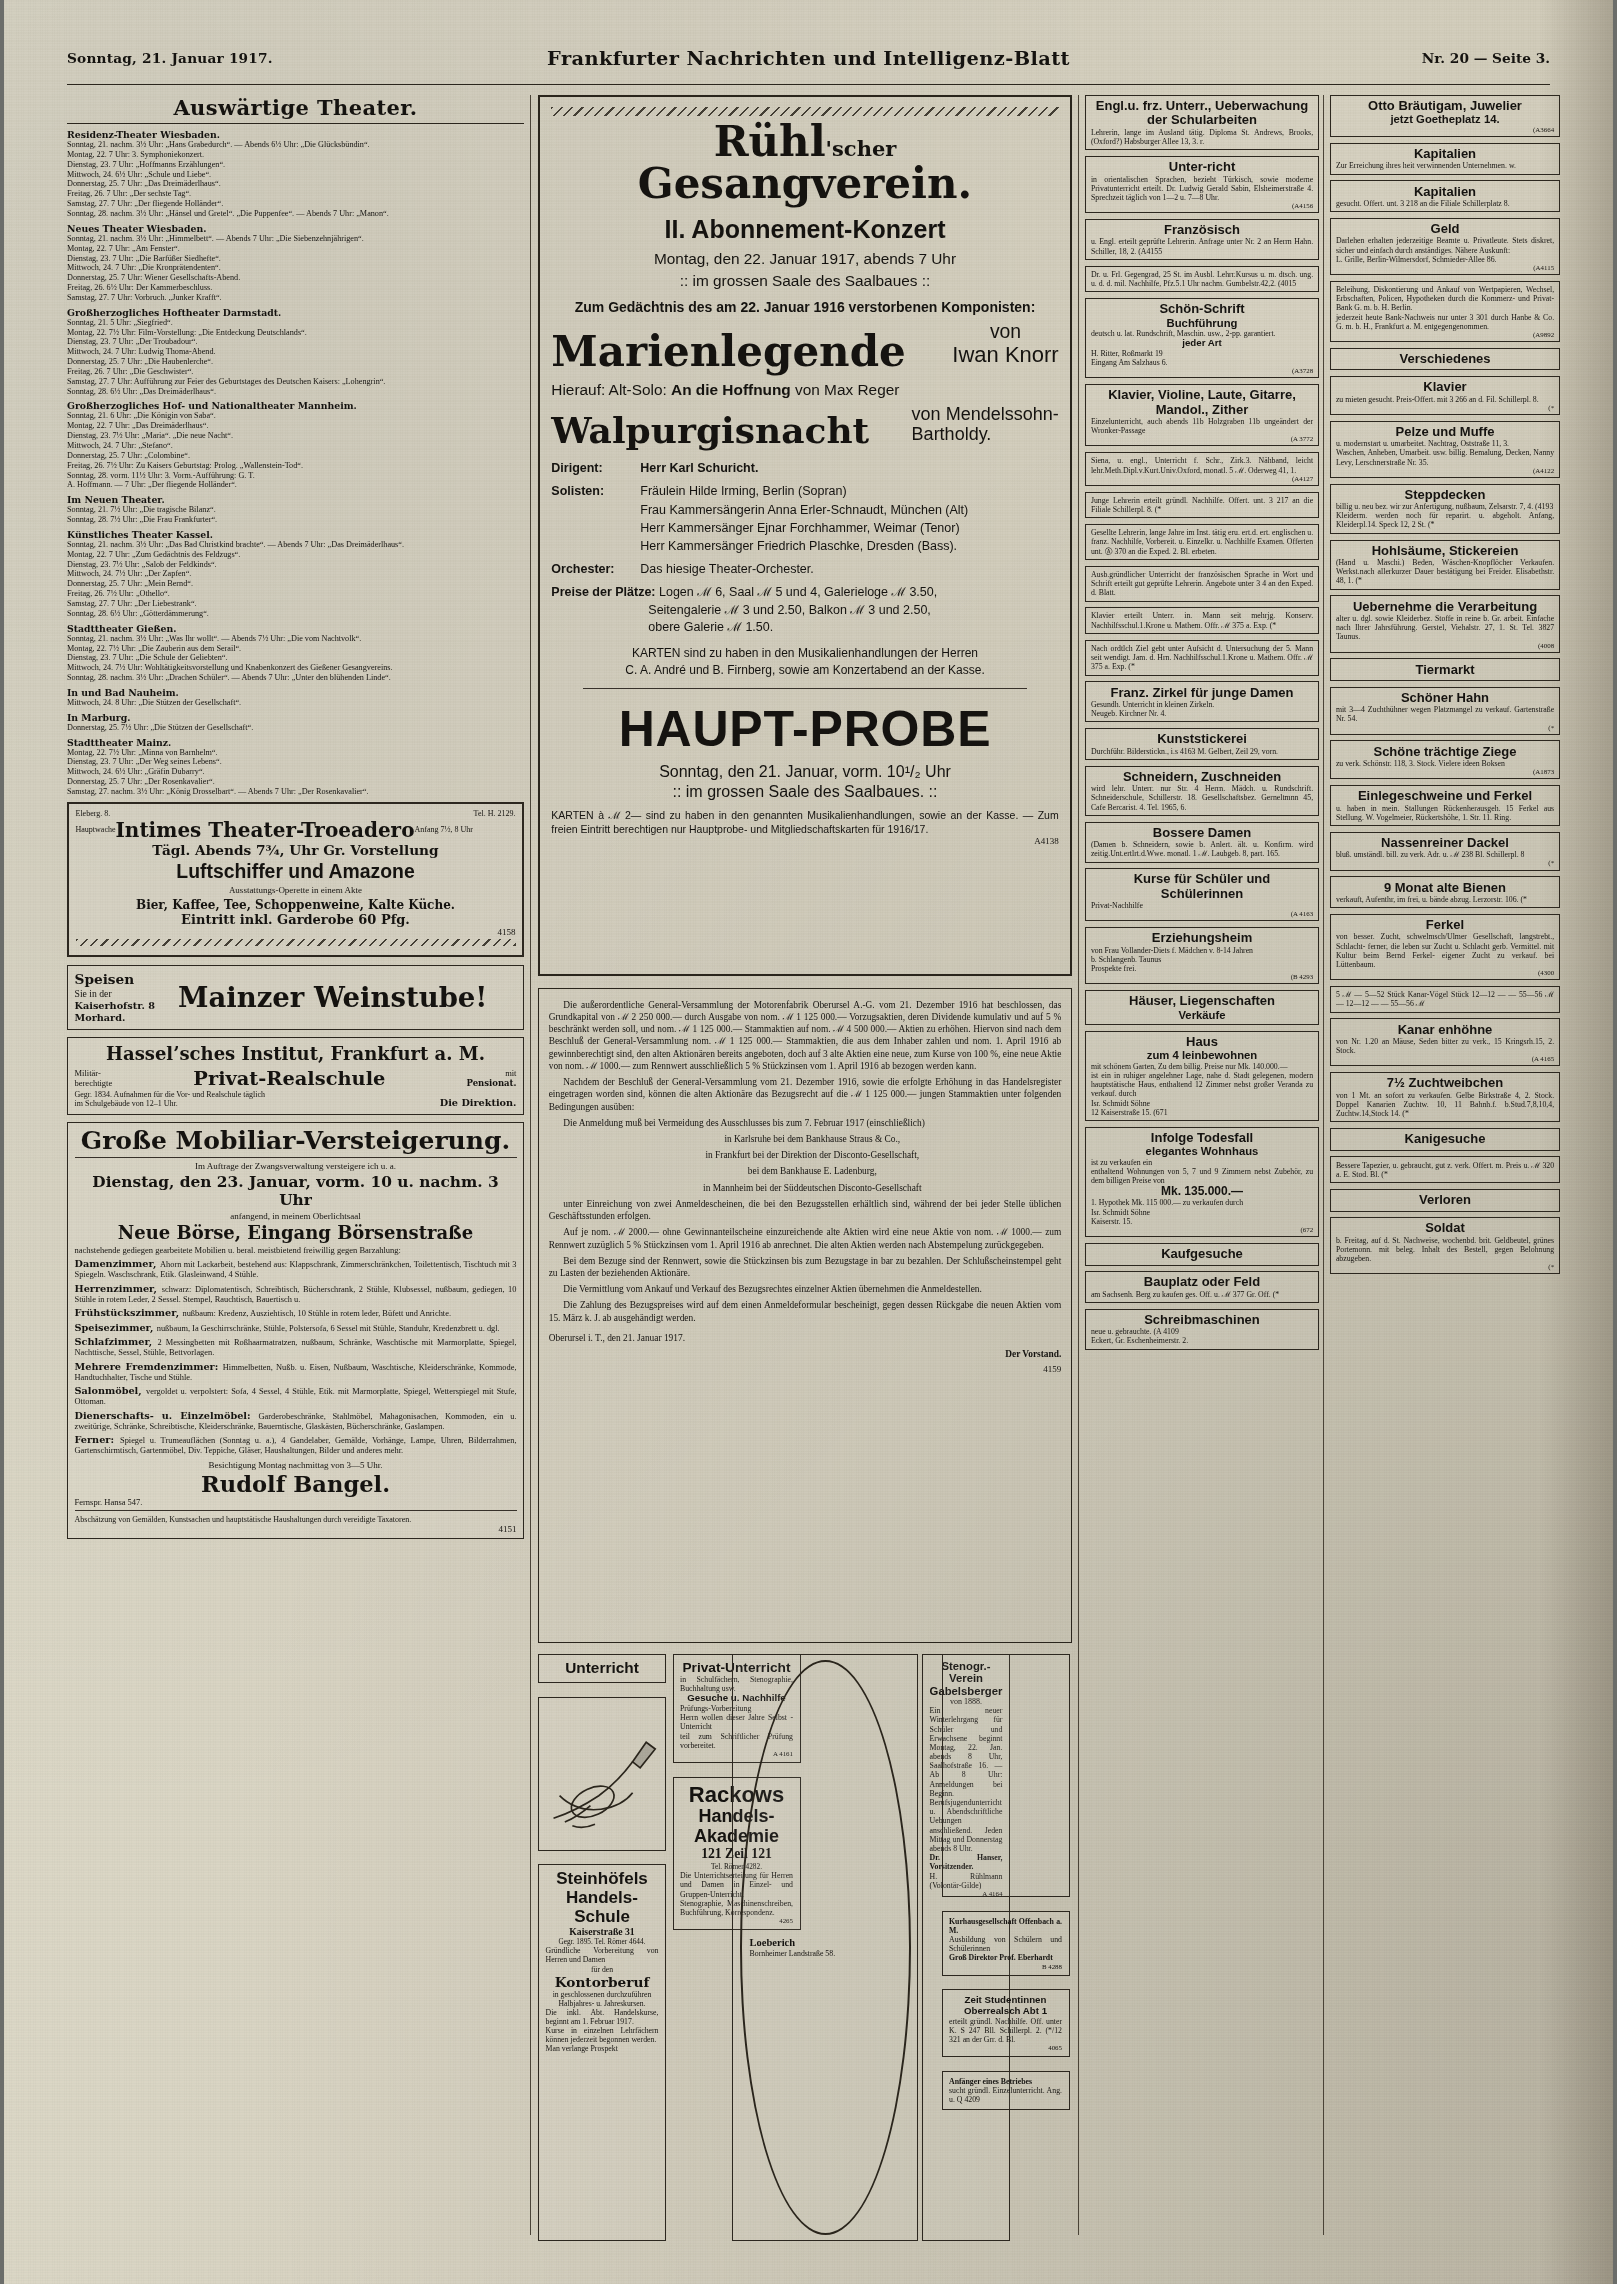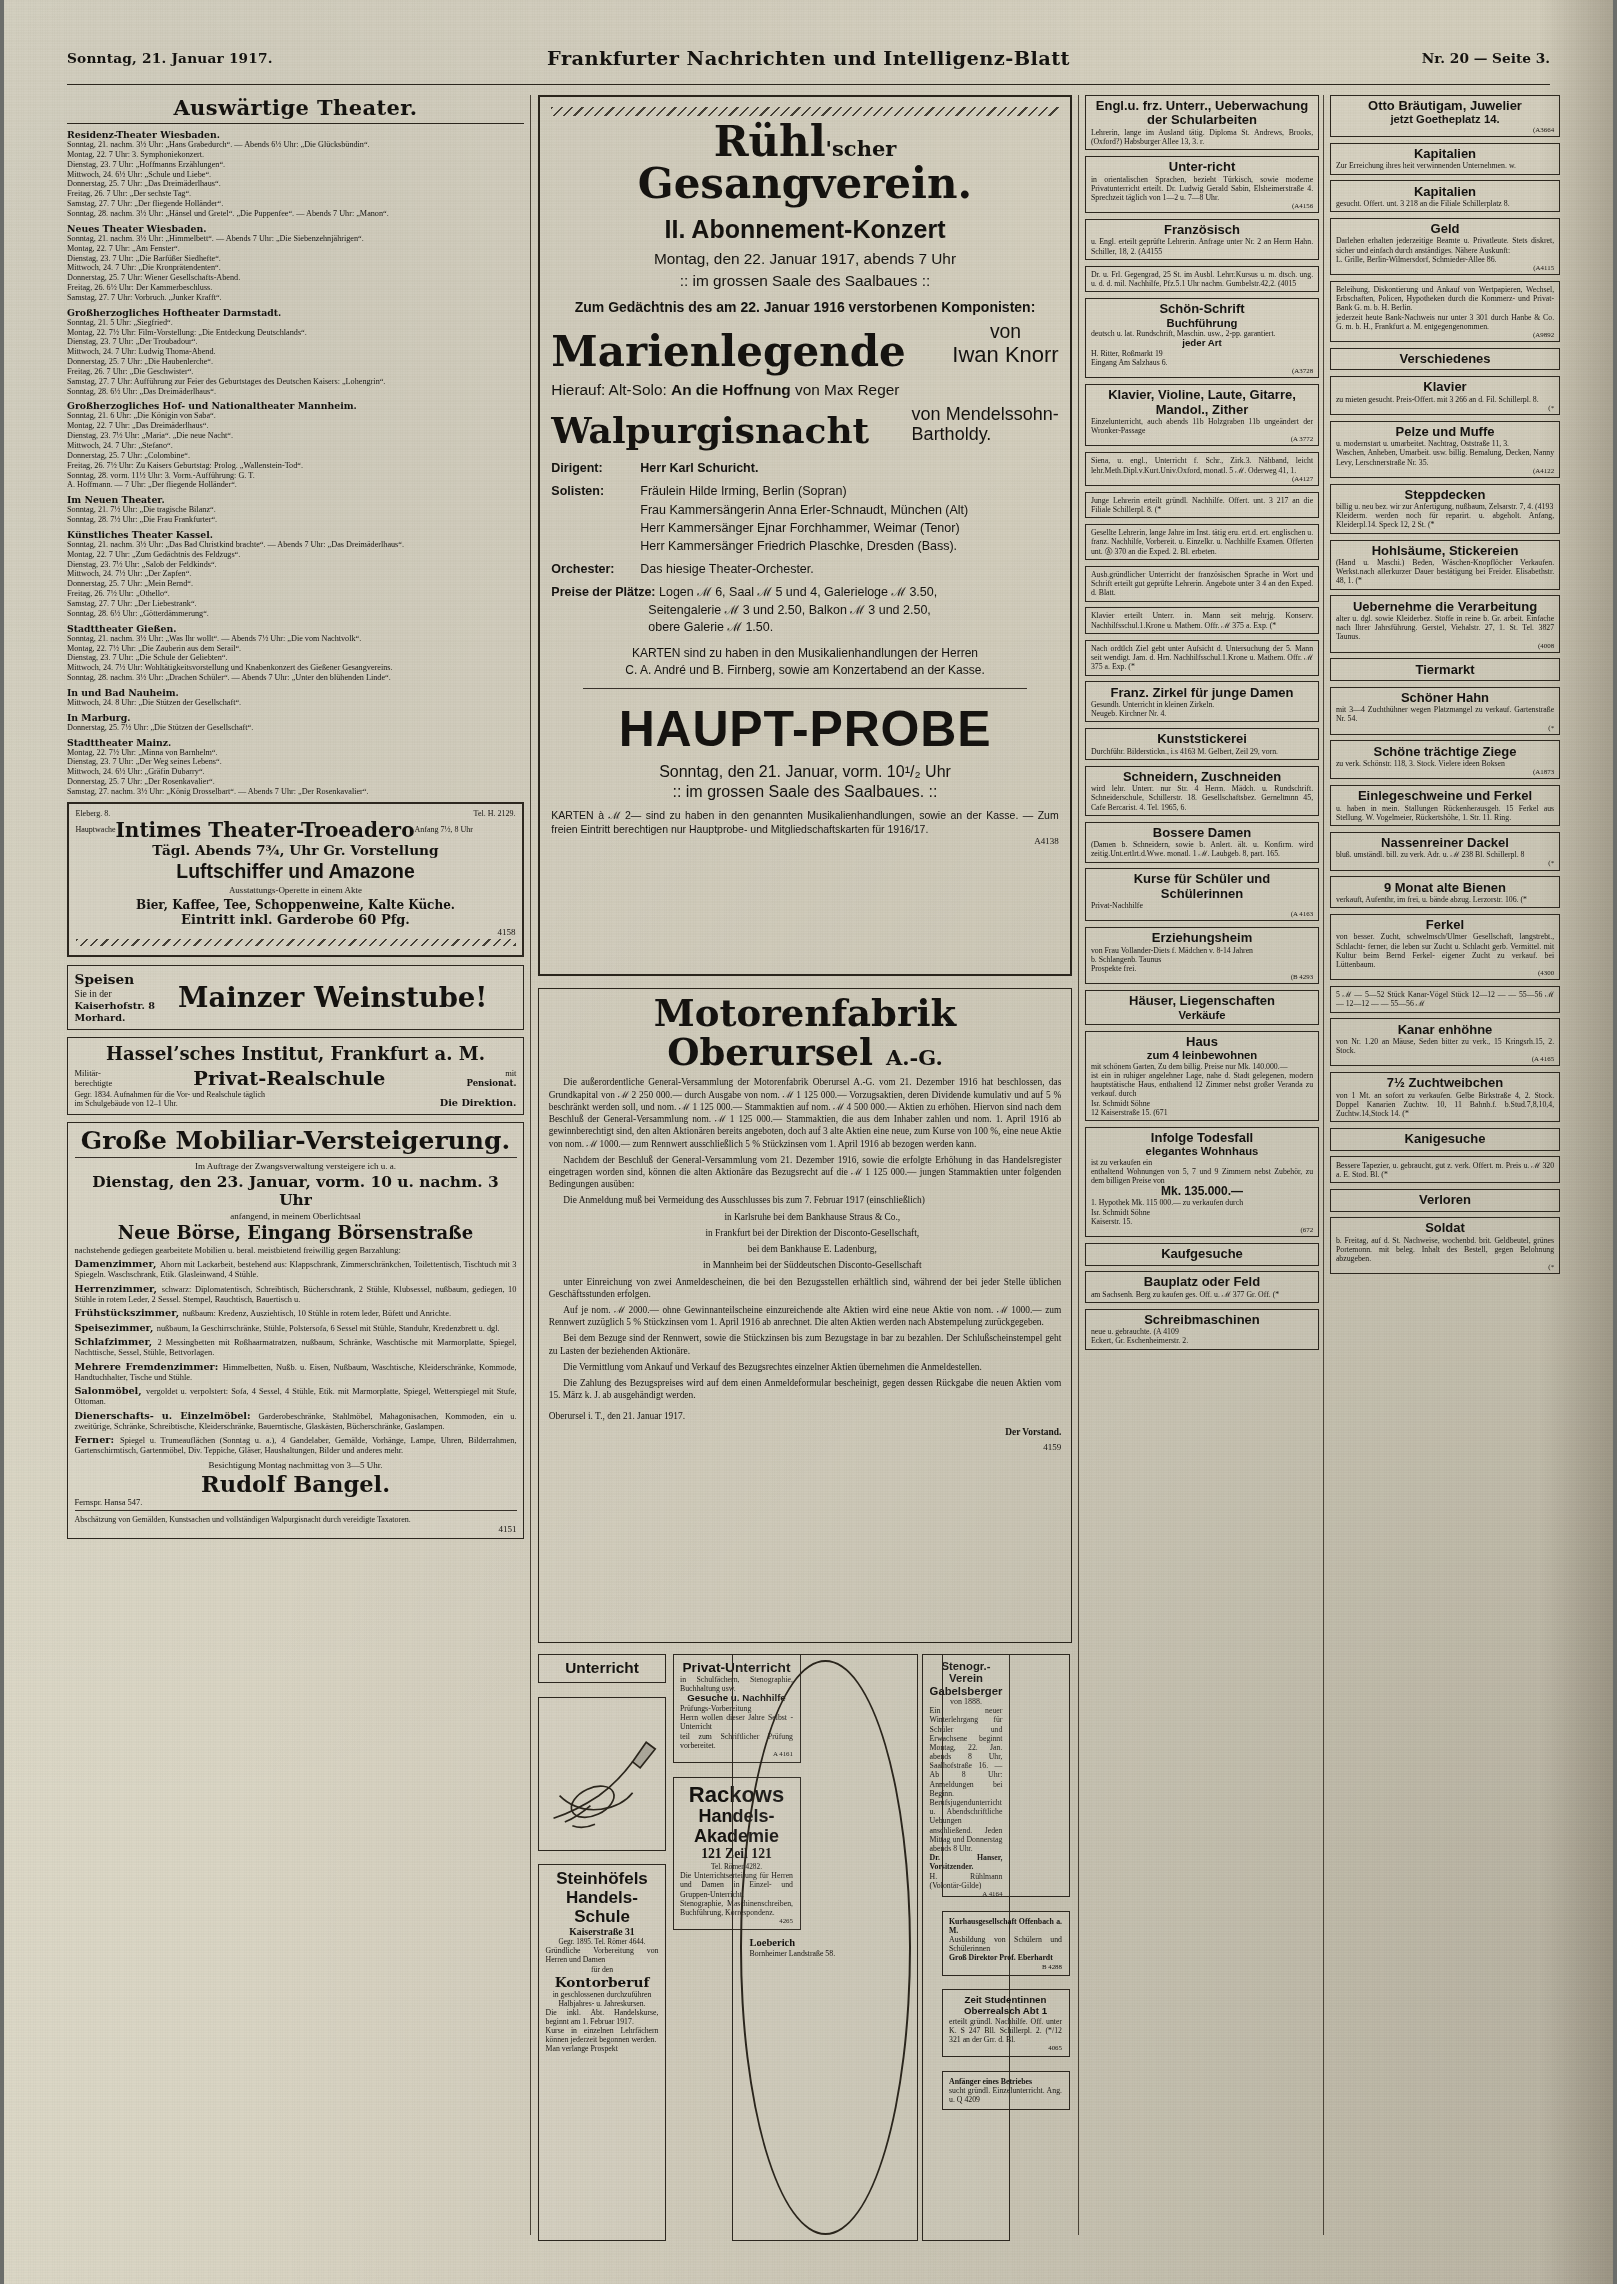--- a/index.html
+++ b/index.html
@@ -294,21 +294,21 @@
           <div style="font-size: 8.4px; line-height: 1.2; text-align: justify; margin-bottom: 2.4px;"><b style="font-family: &quot;DejaVu Serif&quot;, serif; font-size: 9.7px;">Schlafzimmer, </b>2 Messingbetten mit Roßhaarmatratzen, nußbaum, Schränke, Waschtische mit Marmorplatte, Spiegel, Nachttische, Sessel, Stühle, Bettvorlagen.</div>
           <div style="font-size: 8.4px; line-height: 1.2; text-align: justify; margin-bottom: 2.4px;"><b style="font-family: &quot;DejaVu Serif&quot;, serif; font-size: 9.7px;">Mehrere Fremdenzimmer: </b>Himmelbetten, Nußb. u. Eisen, Nußbaum, Waschtische, Kleiderschränke, Kommode, Handtuchhalter, Tische und Stühle.</div>
           <div style="font-size: 8.4px; line-height: 1.2; text-align: justify; margin-bottom: 2.4px;"><b style="font-family: &quot;DejaVu Serif&quot;, serif; font-size: 9.7px;">Salonmöbel, </b>vergoldet u. verpolstert: Sofa, 4 Sessel, 4 Stühle, Etik. mit Marmorplatte, Spiegel, Wetterspiegel mit Stufe, Ottoman.</div>
           <div style="font-size: 8.4px; line-height: 1.2; text-align: justify; margin-bottom: 2.4px;"><b style="font-family: &quot;DejaVu Serif&quot;, serif; font-size: 9.7px;">Dienerschafts- u. Einzelmöbel: </b>Garderobeschränke, Stahlmöbel, Mahagonisachen, Kommoden, ein u. zweitürige, Schränke, Schreibtische, Kleiderschränke, Bauerntische, Glaskästen, Bücherschränke, Gaslampen.</div>
           <div style="font-size: 8.4px; line-height: 1.2; text-align: justify; margin-bottom: 2.4px;"><b style="font-family: &quot;DejaVu Serif&quot;, serif; font-size: 9.7px;">Ferner: </b>Spiegel u. Trumeauflächen (Sonntag u. a.), 4 Gandelaber, Gemälde, Vorhänge, Lampe, Uhren, Bilderrahmen, Gartenschirmtisch, Gartenmöbel, Div. Teppiche, Gläser, Haushaltungen, Bilder und anderes mehr.</div>
         </div>
       <div class="ctr" style="font-size:9px;margin-top:3.2px;">Besichtigung Montag nachmittag von 3—5 Uhr.</div>
       <div class="ctr fraktur-big" style="font-size:22.6px;margin-top:1.6px;">Rudolf Bangel.</div>
       <div style="font-size:8.5px;">Fernspr. Hansa 547.</div>
       <div class="thinrule"></div>
-      <div style="font-size:8px;text-align:justify;">Abschätzung von Gemälden, Kunstsachen und vollständigen Walpurgisnacht durch vereidigte Taxatoren.</div>
+      <div style="font-size:8px;text-align:justify;">Abschätzung von Gemälden, Kunstsachen und hauptstätische Haushaltungen durch vereidigte Taxatoren.</div>
       <div class="refno">4151</div>
     </div>
   </div>
 
   <div class="bigbox">
     <div class="zigzag"></div>
     <div class="ruehl">
       <span>Rühl</span><small>'scher</small>
       <span>Gesangverein.</span>
     </div>
@@ -365,24 +365,20 @@
     <div class="thinrule" style="margin:9.7px 32px;"></div>
 
     <div class="hauptprobe">HAUPT-PROBE</div>
     <div class="hp-sub">Sonntag, den 21. Januar, vorm. 10¹/₂ Uhr</div>
     <div class="hp-sub">::   im grossen Saale des Saalbaues.   ::</div>
     <div class="hp-note">KARTEN à ℳ 2— sind zu haben in den genannten Musikalienhandlungen, sowie an der Kasse. — Zum freien Eintritt berechtigen nur Hauptprobe- und Mitgliedschaftskarten für 1916/17.</div>
     <div class="refno">A4138</div>
   </div>
 
   <div class="motorbox">
-    <div class="motor-title">
-      <span>Motorenfabrik Oberursel</span>
-      <span style="font-size:21px;">A.-G.</span>
-    </div>
     <div class="motor-body">
       <p>Die außerordentliche General-Versammlung der Motorenfabrik Oberursel A.-G. vom 21. Dezember 1916 hat beschlossen, das Grundkapital von ℳ 2 250 000.— durch Ausgabe von nom. ℳ 1 125 000.— Vorzugsaktien, deren Dividende kumulativ und auf 5 % beschränkt werden soll, und nom. ℳ 1 125 000.— Stammaktien auf nom. ℳ 4 500 000.— Aktien zu erhöhen. Hiervon sind nach dem Beschluß der General-Versammlung nom. ℳ 1 125 000.— Stammaktien, die aus dem Inhaber zahlen und nom. 1. April 1916 ab gewinnberechtigt sind, den alten Aktionären bereits angeboten, doch auf 3 alte Aktien eine neue, zum Kurse von 100 %, eine neue Aktie von nom. ℳ 1000.— zum Rennwert ausschließlich 5 % Stückzinsen vom 1. April 1916 ab bezogen werden kann.</p>
       <p>Nachdem der Beschluß der General-Versammlung vom 21. Dezember 1916, sowie die erfolgte Erhöhung in das Handelsregister eingetragen worden sind, können die alten Aktionäre das Bezugsrecht auf die ℳ 1 125 000.— jungen Stammaktien unter folgenden Bedingungen ausüben:</p>
       <p>Die Anmeldung muß bei Vermeidung des Ausschlusses bis zum 7. Februar 1917 (einschließlich)</p>
       <p class="motor-center">in Karlsruhe bei dem Bankhause Straus &amp; Co.,</p>
       <p class="motor-center">in Frankfurt bei der Direktion der Disconto-Gesellschaft,</p>
       <p class="motor-center">bei dem Bankhause E. Ladenburg,</p>
       <p class="motor-center">in Mannheim bei der Süddeutschen Disconto-Gesellschaft</p>
       <p>unter Einreichung von zwei Anmeldescheinen, die bei den Bezugsstellen erhältlich sind, während der bei jeder Stelle üblichen Geschäftsstunden erfolgen.</p>
       <p>Auf je nom. ℳ 2000.— ohne Gewinnanteilscheine einzureichende alte Aktien wird eine neue Aktie von nom. ℳ 1000.— zum Rennwert zuzüglich 5 % Stückzinsen vom 1. April 1916 ab anrechnet. Die alten Aktien werden nach Abstempelung zurückgegeben.</p>

